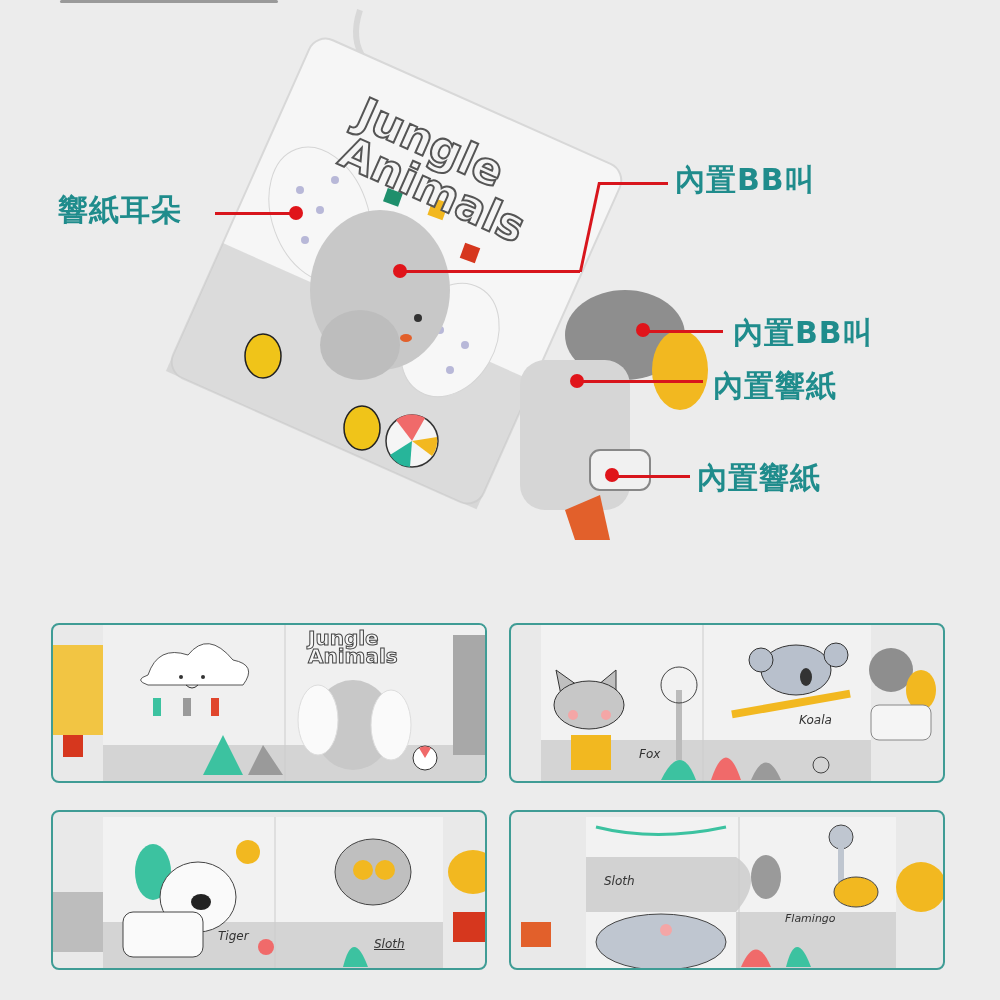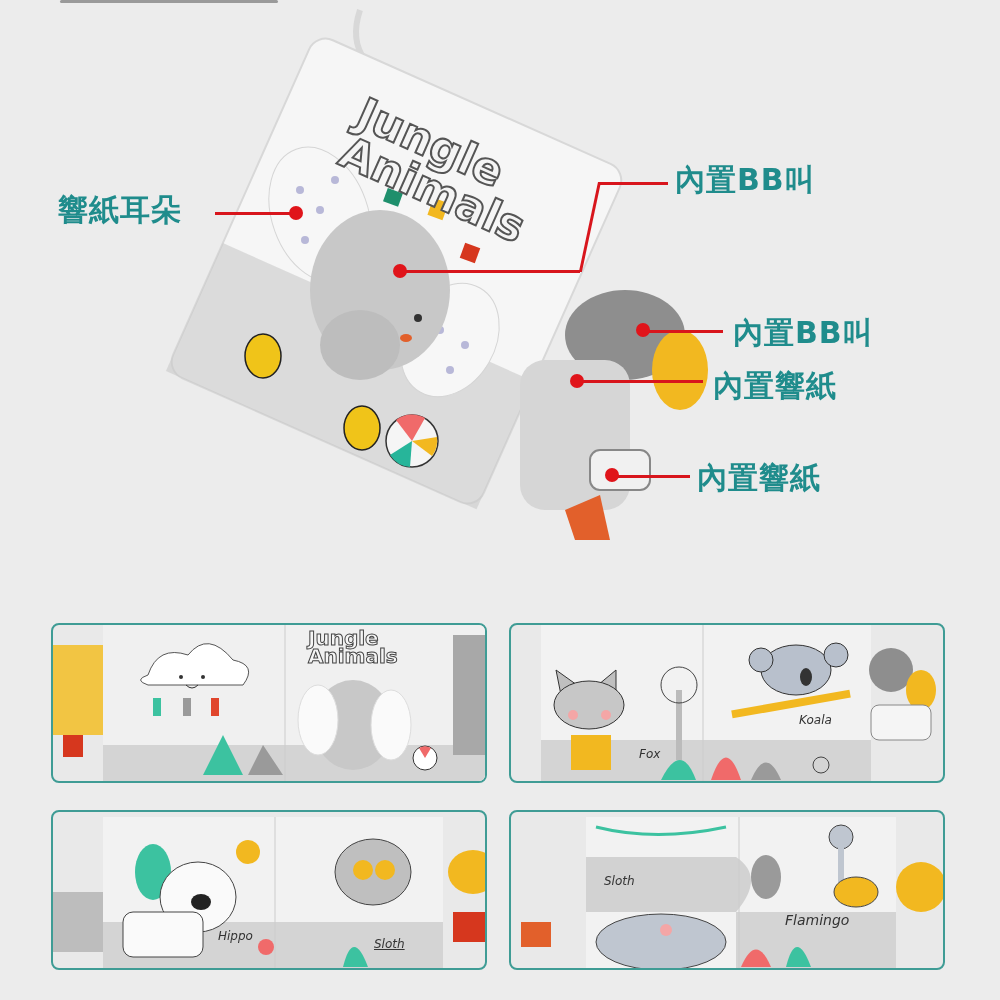--- a/index.html
+++ b/index.html
@@ -203,21 +203,21 @@
     <rect x="70" y="100" width="80" height="45" rx="10" fill="#fafafa" stroke="#444"></rect>
     <ellipse cx="148" cy="90" rx="10" ry="8" fill="#222"></ellipse>
     <circle cx="213" cy="135" r="8" fill="#f06a6a"></circle>
     <ellipse cx="320" cy="60" rx="38" ry="33" fill="#bfbfbf" stroke="#444"></ellipse>
     <ellipse cx="310" cy="58" rx="10" ry="10" fill="#f2b820"></ellipse>
     <ellipse cx="332" cy="58" rx="10" ry="10" fill="#f2b820"></ellipse>
     <path d="M290 155 q10 -40 25 0" fill="#3cc2a0"></path>
     <ellipse cx="420" cy="60" rx="25" ry="22" fill="#f2b820"></ellipse>
     <rect x="400" y="100" width="36" height="30" fill="#d6371e"></rect>
   </svg>
-  <div class="page-label" style="left:165px;top:117px;">Hippo</div>
+  <div class="page-label" style="left:165px;top:117px;">Tiger</div>
   <div class="page-label" style="left:321px;top:125px;text-decoration:underline;">Sloth</div>
 </div>
 
 <div class="thumb" style="left:509px;top:810px;">
   <svg width="436" height="160">
     <rect x="75" y="5" width="310" height="155" fill="#f2f2f2"></rect>
     <path d="M75 45 h150 q30 20 0 55 h-150z" fill="#d2d2d2"></path>
     <rect x="225" y="100" width="160" height="60" fill="#d4d4d4"></rect>
     <line x1="228" y1="5" x2="228" y2="160" stroke="#ccc"></line>
     <path d="M85 15 q60 15 130 0" stroke="#3cc2a0" stroke-width="3" fill="none"></path>
@@ -226,14 +226,14 @@
     <ellipse cx="255" cy="65" rx="15" ry="22" fill="#9a9a9a"></ellipse>
     <circle cx="330" cy="25" r="12" fill="#bfc6d0" stroke="#444"></circle>
     <rect x="327" y="25" width="6" height="45" fill="#bfc6d0"></rect>
     <ellipse cx="345" cy="80" rx="22" ry="15" fill="#f2b820" stroke="#444"></ellipse>
     <path d="M230 155 q15 -35 30 0" fill="#f06a6a"></path>
     <path d="M275 155 q10 -40 25 0" fill="#3cc2a0"></path>
     <ellipse cx="410" cy="75" rx="25" ry="25" fill="#f2b820"></ellipse>
     <rect x="10" y="110" width="30" height="25" fill="#e2602b"></rect>
   </svg>
   <div class="page-label" style="left:93px;top:62px;">Sloth</div>
-  <div class="page-label" style="left:274px;top:100px;font-size:14px;">Flamingo</div>
+  <div class="page-label" style="left:274px;top:100px;font-size:11px;">Flamingo</div>
 </div>
 
 </body></html>

